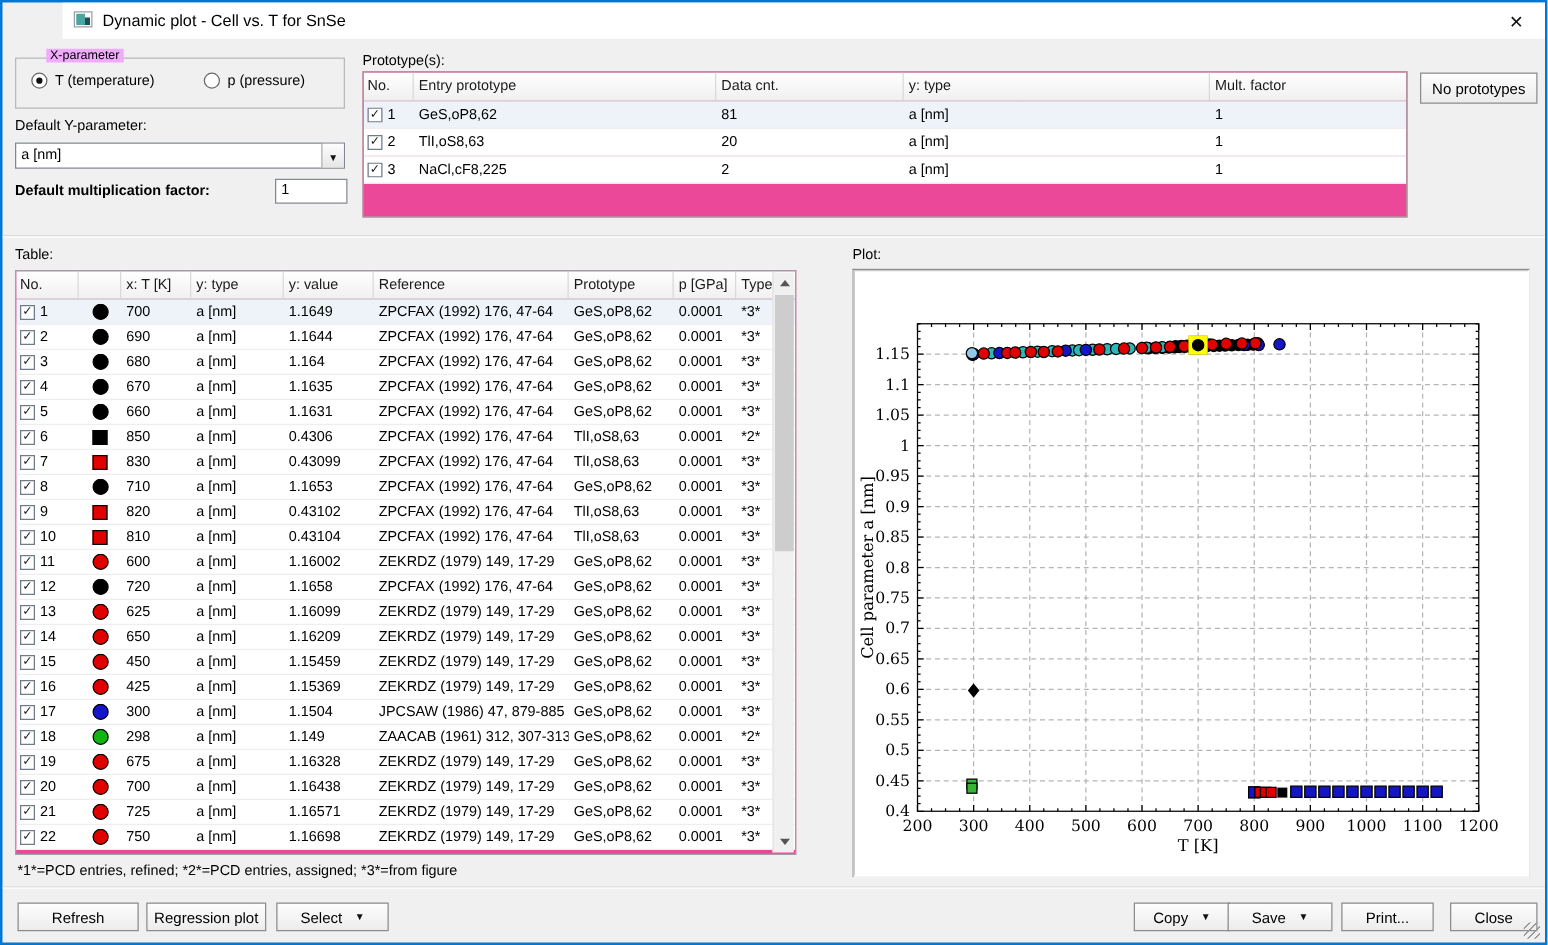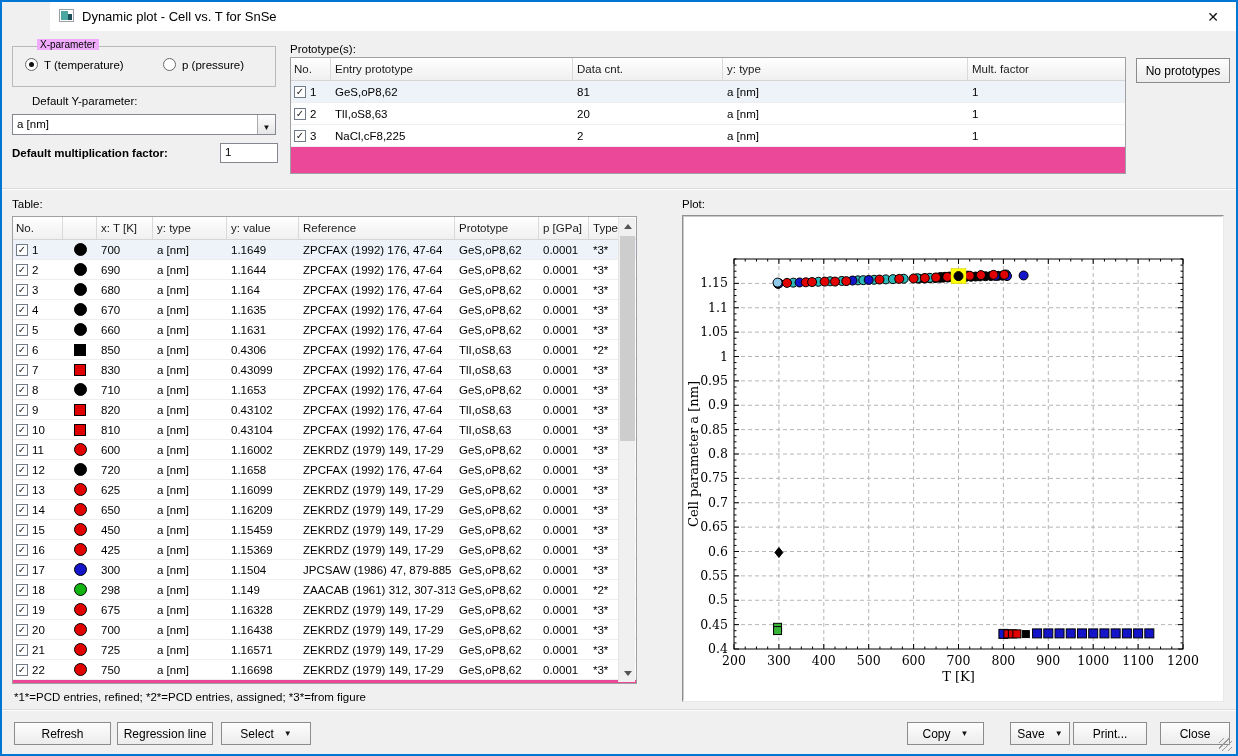--- a/index.html
+++ b/index.html
@@ -88,21 +88,21 @@
     <span class="radio-item" style="left:12px; top:11px;">
       <span class="radio-circle checked"></span>
       <span>T (temperature)</span>
     </span>
     <span class="radio-item" style="left:150px; top:11px;">
       <span class="radio-circle"></span>
       <span>p (pressure)</span>
     </span>
   </div>
 
-  <span class="lbl" style="left:10px; top:93px;margin-left:20px;">Default Y-parameter:</span>
+  <span class="lbl" style="left:10px; top:93px;">Default Y-parameter:</span>
   <div class="combo">
     <span class="combo-value">a [nm]</span>
     <span class="combo-btn"><span class="drop-glyph">▼</span></span>
   </div>
 
   <span class="lbl" style="left:10px; top:145px;font-weight:bold;">Default multiplication factor:</span>
   <span class="textbox" style="left:218px; top:141px; width:58px; height:20px;">1</span>
 
   <span class="lbl" style="left:288px; top:41px;">Prototype(s):</span>
   <div class="listbox" style="left:288px; top:55px; width:836px; height:117px;">
@@ -888,31 +888,31 @@
           <circle cx="274.5" cy="59.111249999999956" r="4.5" fill="#000" stroke="#000" stroke-width="1"></circle>
         </svg></div>
   </div>
 
   <div class="hsep" style="top:707px;"></div>
 
   <div class="btn" style="left:12px; top:720px; width:97px;">
     <span>Refresh</span>
   </div>
   <div class="btn" style="left:115px; top:720px; width:96px;">
-    <span>Regression line</span>
+    <span>Regression plot</span>
   </div>
   <div class="btn" style="left:219px; top:720px; width:90px;">
     <span>Select</span>
     <span class="drop-glyph">▼</span>
   </div>
   <div class="btn" style="left:905px; top:720px; width:77px;">
     <span>Copy</span>
     <span class="drop-glyph">▼</span>
   </div>
-  <div class="btn" style="left:1008px; top:720px; width:60px;">
+  <div class="btn" style="left:980px; top:720px; width:84px;">
     <span>Save</span>
     <span class="drop-glyph">▼</span>
   </div>
   <div class="btn" style="left:1071px; top:720px; width:74px;">
     <span>Print...</span>
   </div>
   <div class="btn" style="left:1158px; top:720px; width:70px;">
     <span>Close</span>
   </div>
 

